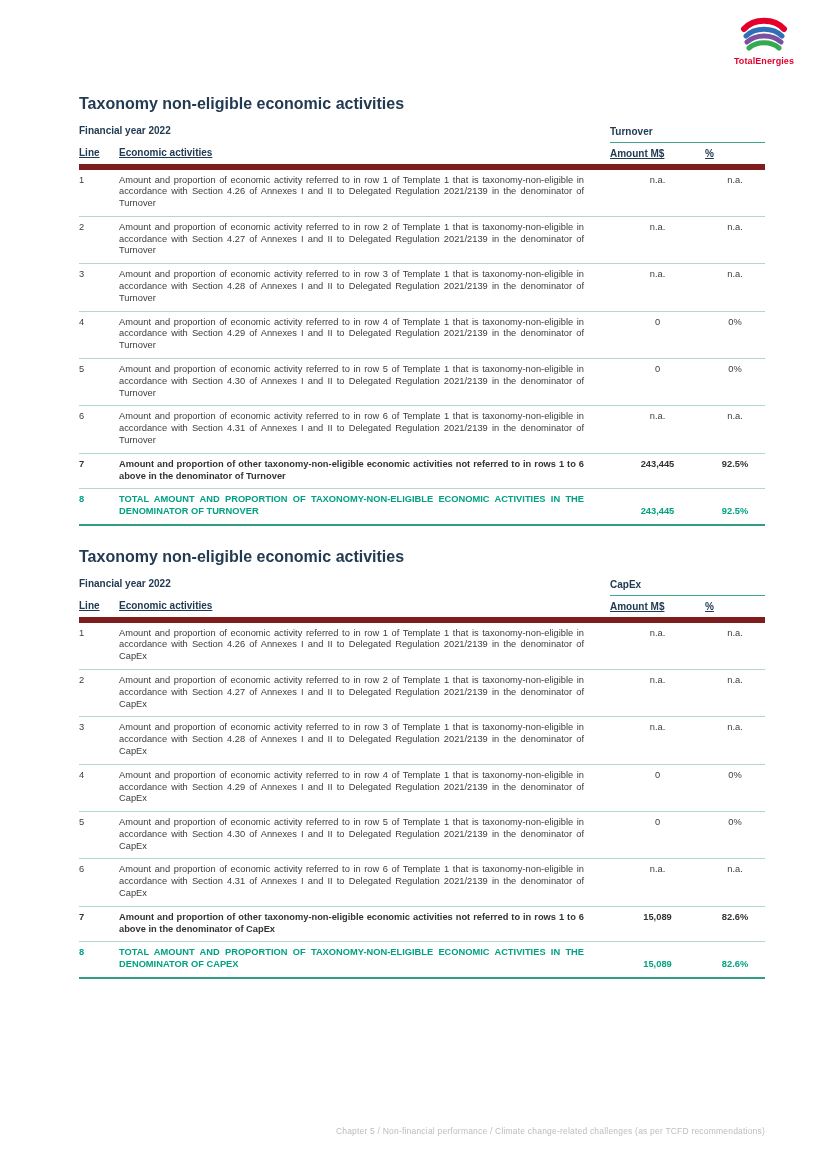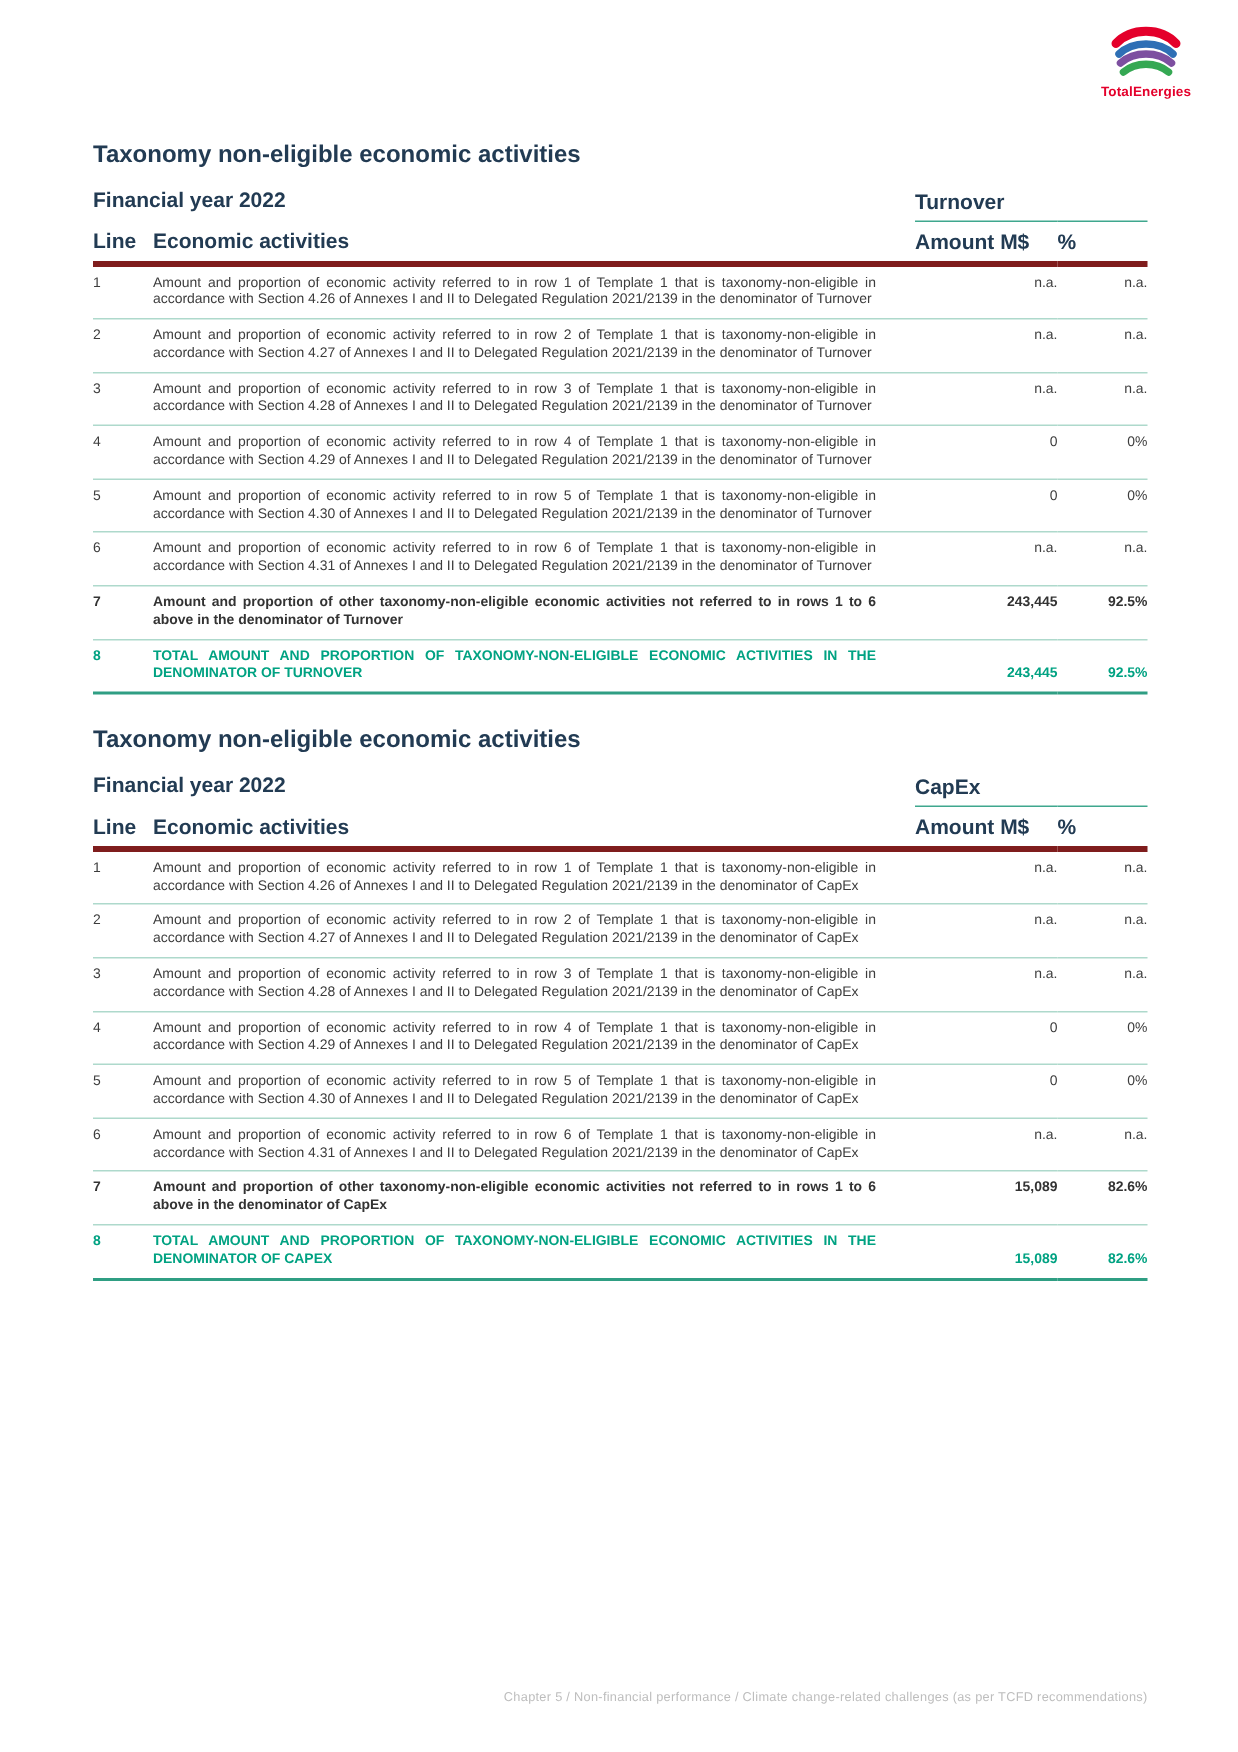--- a/index.html
+++ b/index.html
@@ -1,45 +1,45 @@
 <!DOCTYPE html>
 <html><head>
 <meta charset="utf-8">
 <style>
   * { margin:0; padding:0; box-sizing:border-box; }
   html,body { background:#ffffff; }
   body { font-family:"Liberation Sans", sans-serif; }
-  .page { position:relative; width:825px; height:1168px; background:#fff; margin:0 auto; overflow:hidden; }
+  .page { position:relative; width:825px; height:1168px; background:#fff; margin:0 auto; overflow:hidden;padding-left:17px; }
 
   
   .logo { position:absolute; top:16px; right:22px; width:78px; text-align:center; }
   .logo svg { display:block; margin:0 auto; }
   .logo .brand { color:#e4002b; font-size:9px; font-weight:bold; margin-top:2px; letter-spacing:0.1px; }
 
   .content { padding:95px 60px 0 62px; }
 
   .section { margin-bottom:22px; }
   .section-title { font-size:16px; font-weight:bold; color:#223b53; margin-bottom:12px; }
 
   table { width:100%; border-collapse:collapse; table-layout:fixed; }
   col.c-line { width:40px; }
   col.c-amount { width:95px; }
   col.c-pct { width:60px; }
 
-  thead td, thead th { font-size:14px; font-weight:bold; color:#223b53; }
+  thead td, thead th { font-size:10px; font-weight:bold; color:#223b53; }
   .fy-cell { text-align:left; padding:0 0 6px 0; vertical-align:bottom; }
   .metric-cell { padding:0 0 5px 0; border-bottom:1px solid #3fa78e; vertical-align:bottom; }
-  tr.cols th { text-align:left; padding:5px 0 5px 0; border-bottom:4px solid #7f1d1d; }
+  tr.cols th { text-align:left; padding:5px 0 5px 0; border-bottom:6px solid #7f1d1d;text-decoration:underline; }
   tr.cols th.h-activity { padding-right:26px; }
   tr.cols th.h-amount, tr.cols th.h-pct { text-align:left; }
 
   tbody td { font-size:9.3px; color:#3c3c3c; vertical-align:top; padding:5px 0 6px 0; border-bottom:1px solid #aed9cc; line-height:1.27; }
   tbody td.line { padding-right:4px; }
   tbody td.activity { text-align:justify; padding-right:26px; }
-  tbody td.amount, tbody td.pct { text-align:right; }
+  tbody td.amount, tbody td.pct { text-align:center; }
 
   tbody tr.row-bold td { font-weight:bold; color:#333333; }
   tbody tr.row-total td { font-weight:bold; color:#00a282; border-bottom:2px solid #2f9e83; }
   tbody tr.row-total td.amount, tbody tr.row-total td.pct { vertical-align:bottom; }
 
   .footer { position:absolute; bottom:32px; right:60px; font-size:8.5px; color:#bdbdbd; letter-spacing:0.2px; }
 </style>
 </head>
 <body>
 

